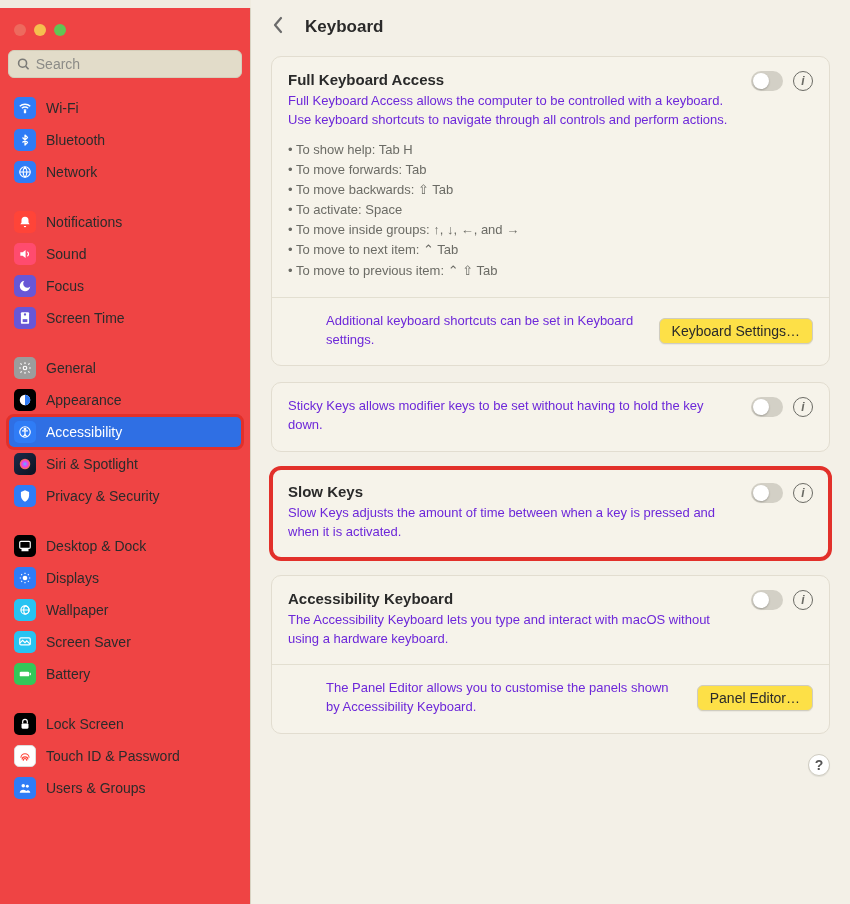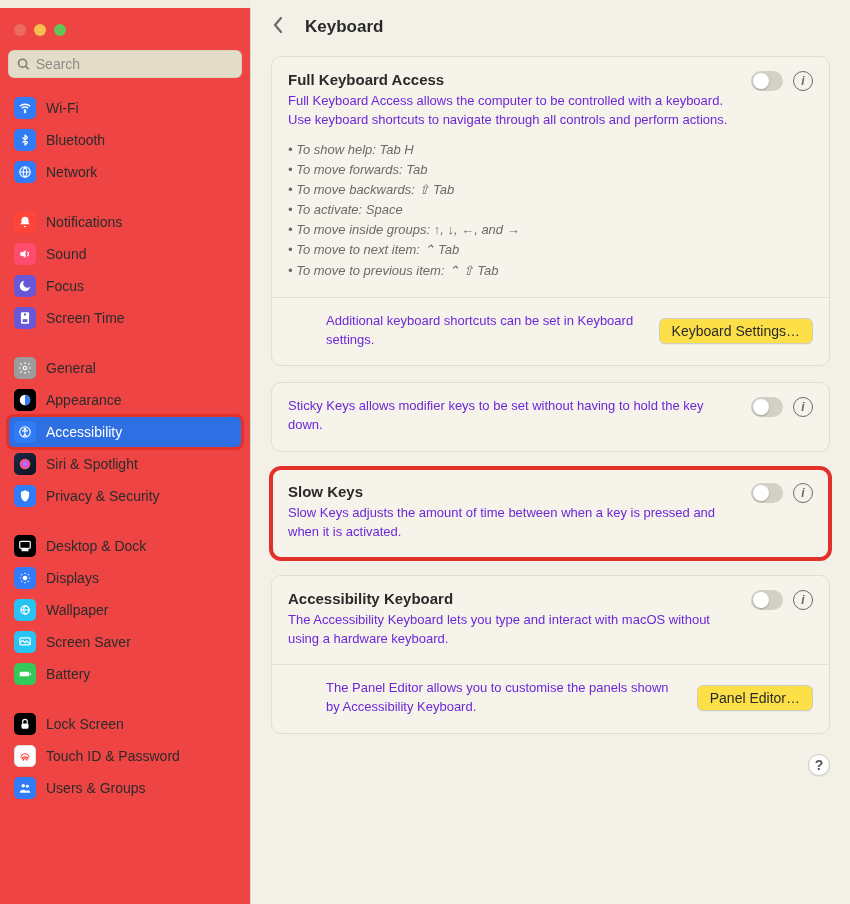--- a/index.html
+++ b/index.html
@@ -68,21 +68,21 @@
 .row-head .head-text { flex: 1; }
 .setting-title { font-size: 15px; font-weight: 600; color: #2a2a2a; margin-bottom: 4px; }
 .setting-desc { font-size: 13px; color: #6d28d9; line-height: 1.45; }
 .controls { display: flex; align-items: center; gap: 10px; flex-shrink: 0; }
 
 .toggle { width: 32px; height: 20px; background: #d3d0c6; border-radius: 10px; position: relative; cursor: pointer; }
 .toggle::after { content: ""; position: absolute; width: 16px; height: 16px; background: #fff; border-radius: 50%; top: 2px; left: 2px; box-shadow: 0 1px 2px rgba(0,0,0,.25); }
 .info-btn { width: 20px; height: 20px; border: 1.5px solid #6b6b65; border-radius: 50%; display: flex; align-items: center; justify-content: center; font-size: 12px; font-weight: 700; color: #6b6b65; font-style: italic; cursor: pointer; }
 
 .bullets { margin-top: 10px; font-size: 13px; color: #6b6b65; }
-.bullets div { line-height: 1.55; font-style: italic; }
+.bullets div { line-height: 1.55; }
 
 .footer-row { display: flex; align-items: center; gap: 12px; }
 .footer-row .setting-desc { flex: 1; margin-left: 38px; }
 .btn { background: #fde047; border: 1px solid #cfccc1; border-radius: 6px; padding: 4px 12px; font-size: 14px; color: #2a2a2a; cursor: pointer; box-shadow: 0 1px 1px rgba(0,0,0,.05); white-space: nowrap; }
 
 .help-wrap { display:flex; justify-content:flex-end; padding: 4px 20px 0; }
 .help-btn { width: 22px; height: 22px; border: 1px solid #cfccc1; border-radius: 50%; background:#fff; display:flex; align-items:center; justify-content:center; font-size:14px; font-weight:700; color:#555; cursor:pointer; box-shadow: 0 1px 1px rgba(0,0,0,.08);}
 </style>
 </head>
 <body>

